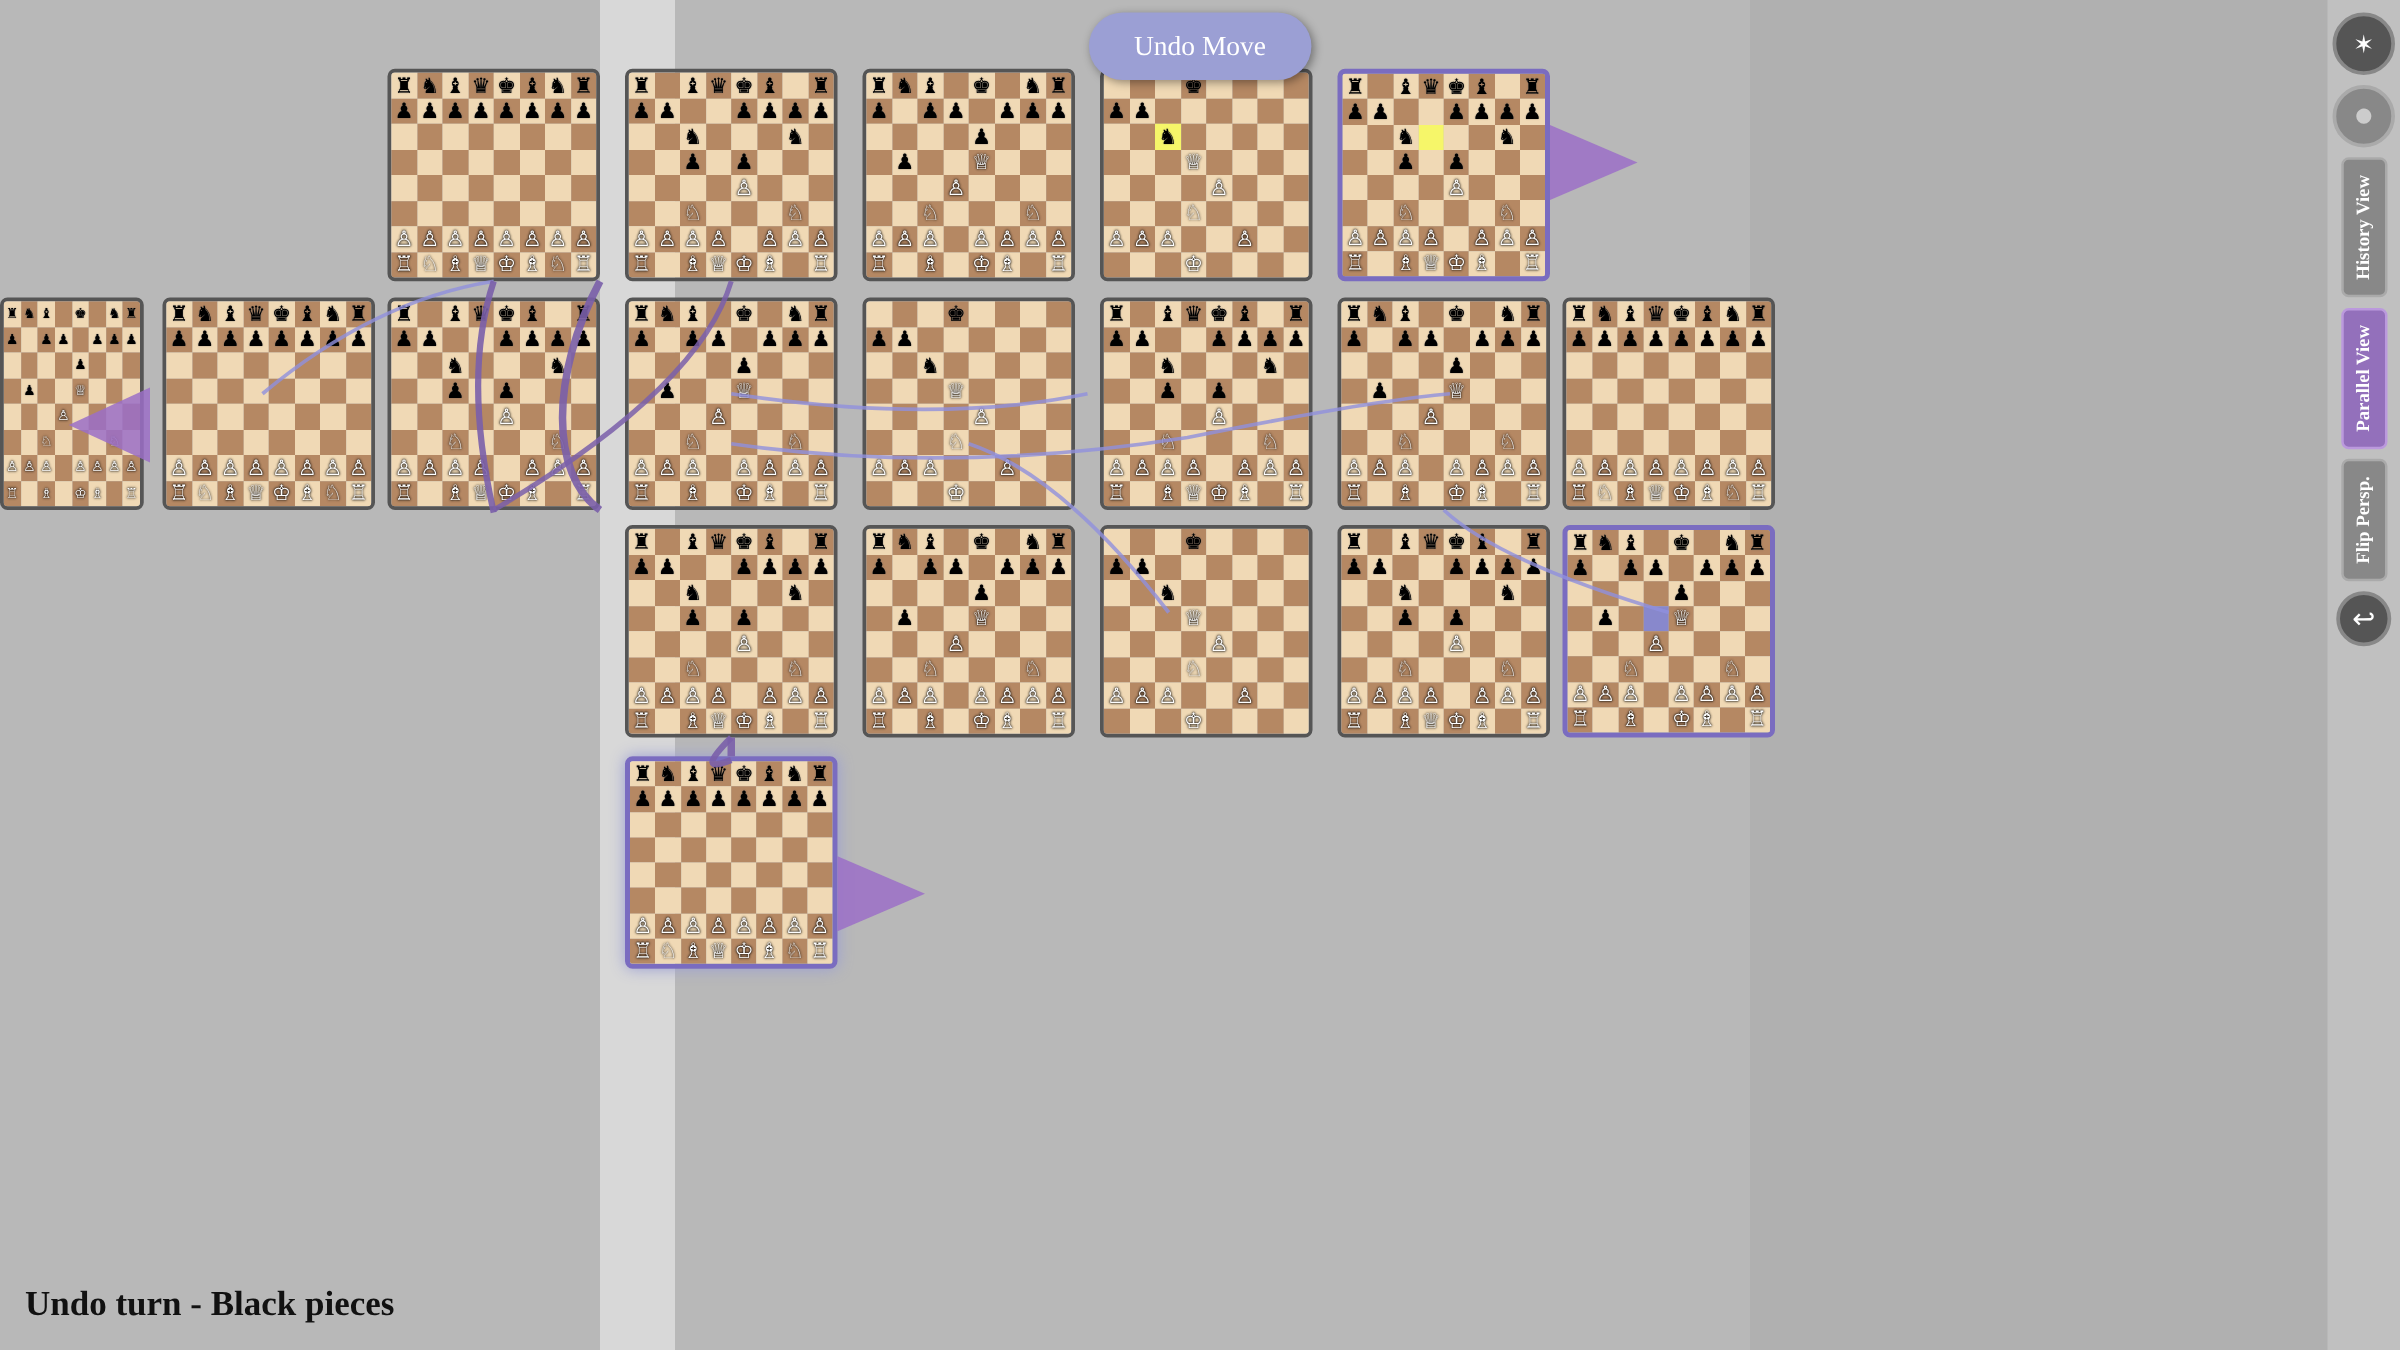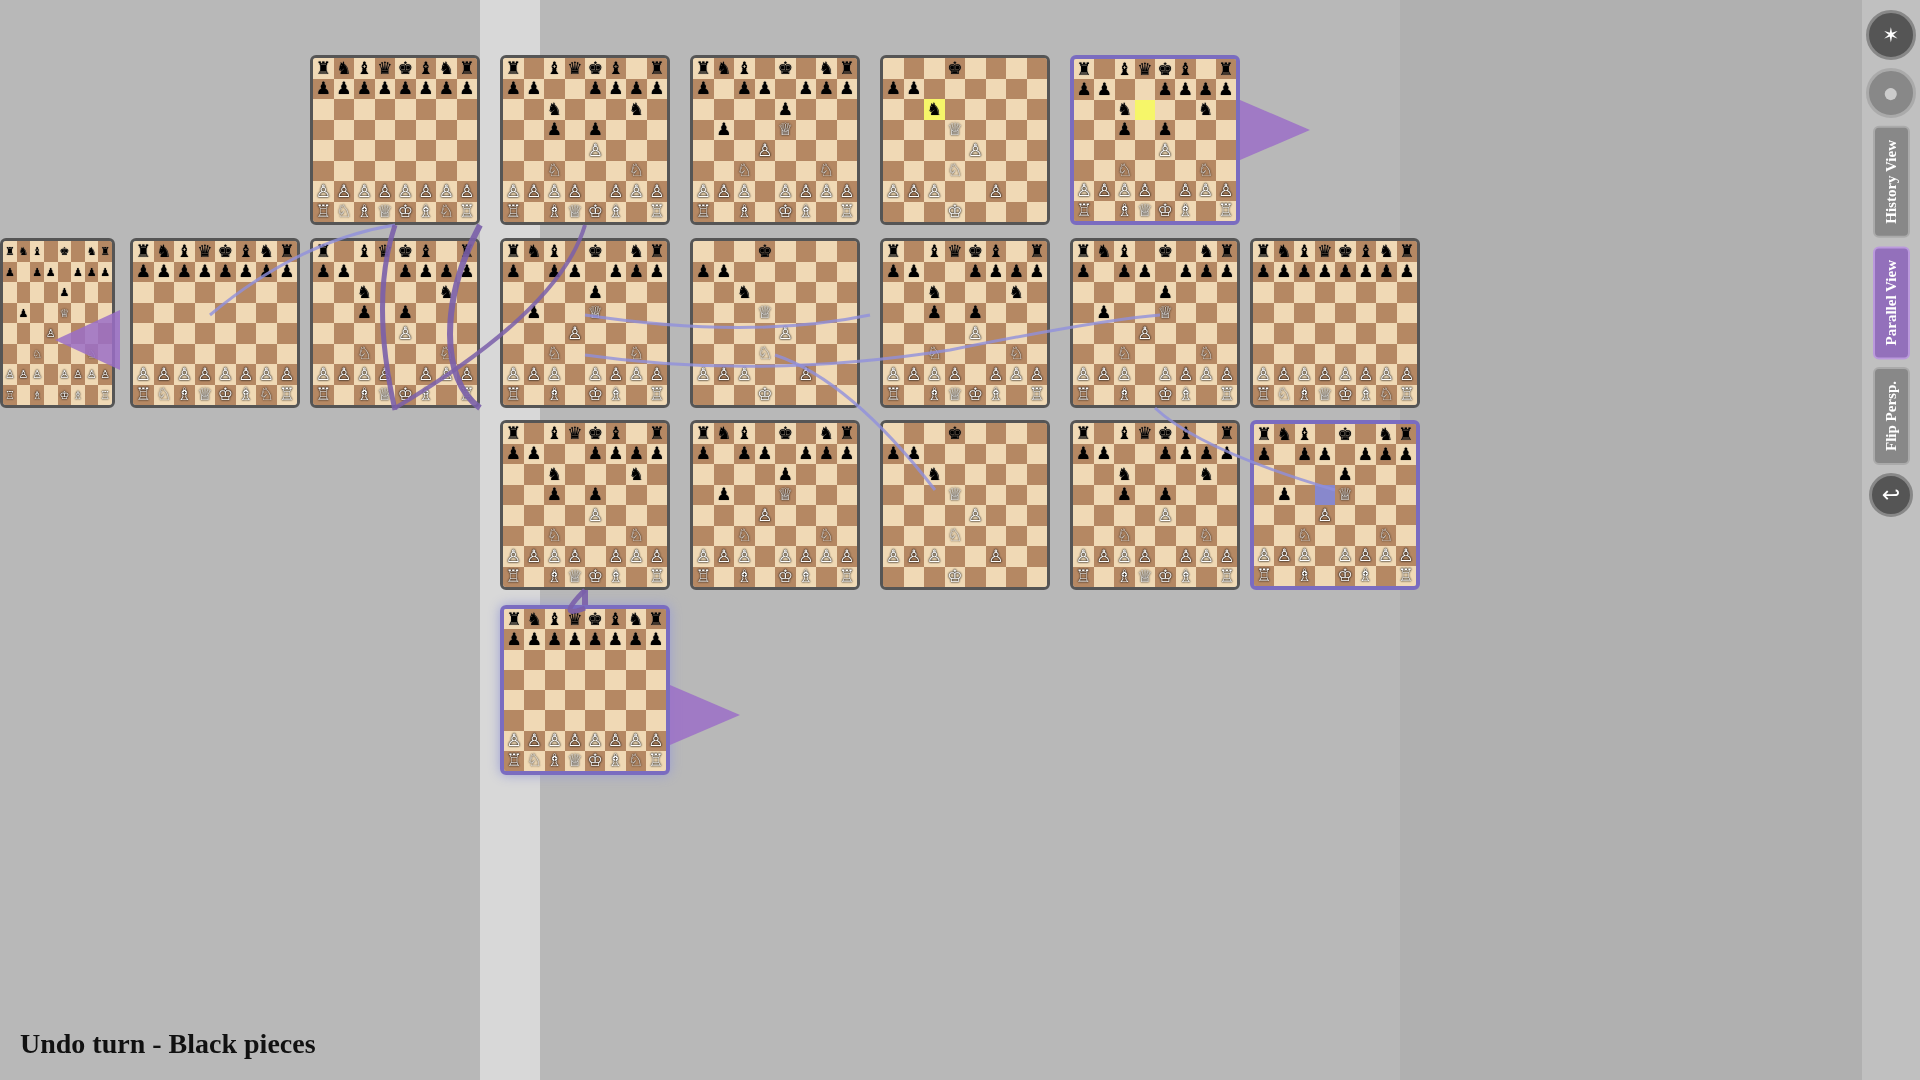--- a/index.html
+++ b/index.html
@@ -2529,20 +2529,21 @@
         <div class="sq-dark" style="display: flex; align-items: center; justify-content: center; font-size: 17px; line-height: 1;">
           <span style="color: rgb(255, 255, 255); text-shadow: rgb(0, 0, 0) 0px 0px 2px, rgb(0, 0, 0) 0px 0px 2px;">♘</span>
         </div>
         <div class="sq-light" style="display: flex; align-items: center; justify-content: center; font-size: 17px; line-height: 1;">
           <span style="color: rgb(255, 255, 255); text-shadow: rgb(0, 0, 0) 0px 0px 2px, rgb(0, 0, 0) 0px 0px 2px;">♖</span>
         </div>
       </div></div>
   </div>
 
 <div class="top-buttons">
+  <button class="btn-undo">Undo Move</button>
 </div>
 
 <div class="status-text">Undo turn - Black pieces</div>
 
 <div class="right-sidebar" style="right:0;position:absolute;top:0;width:58px;">
   <div class="sidebar-btn">
     <span>✶</span>
   </div>
   <div class="sidebar-btn" style="background:#888;border-color:#aaa;">
     <span style="font-size:28px;color:#ccc;">●</span>

